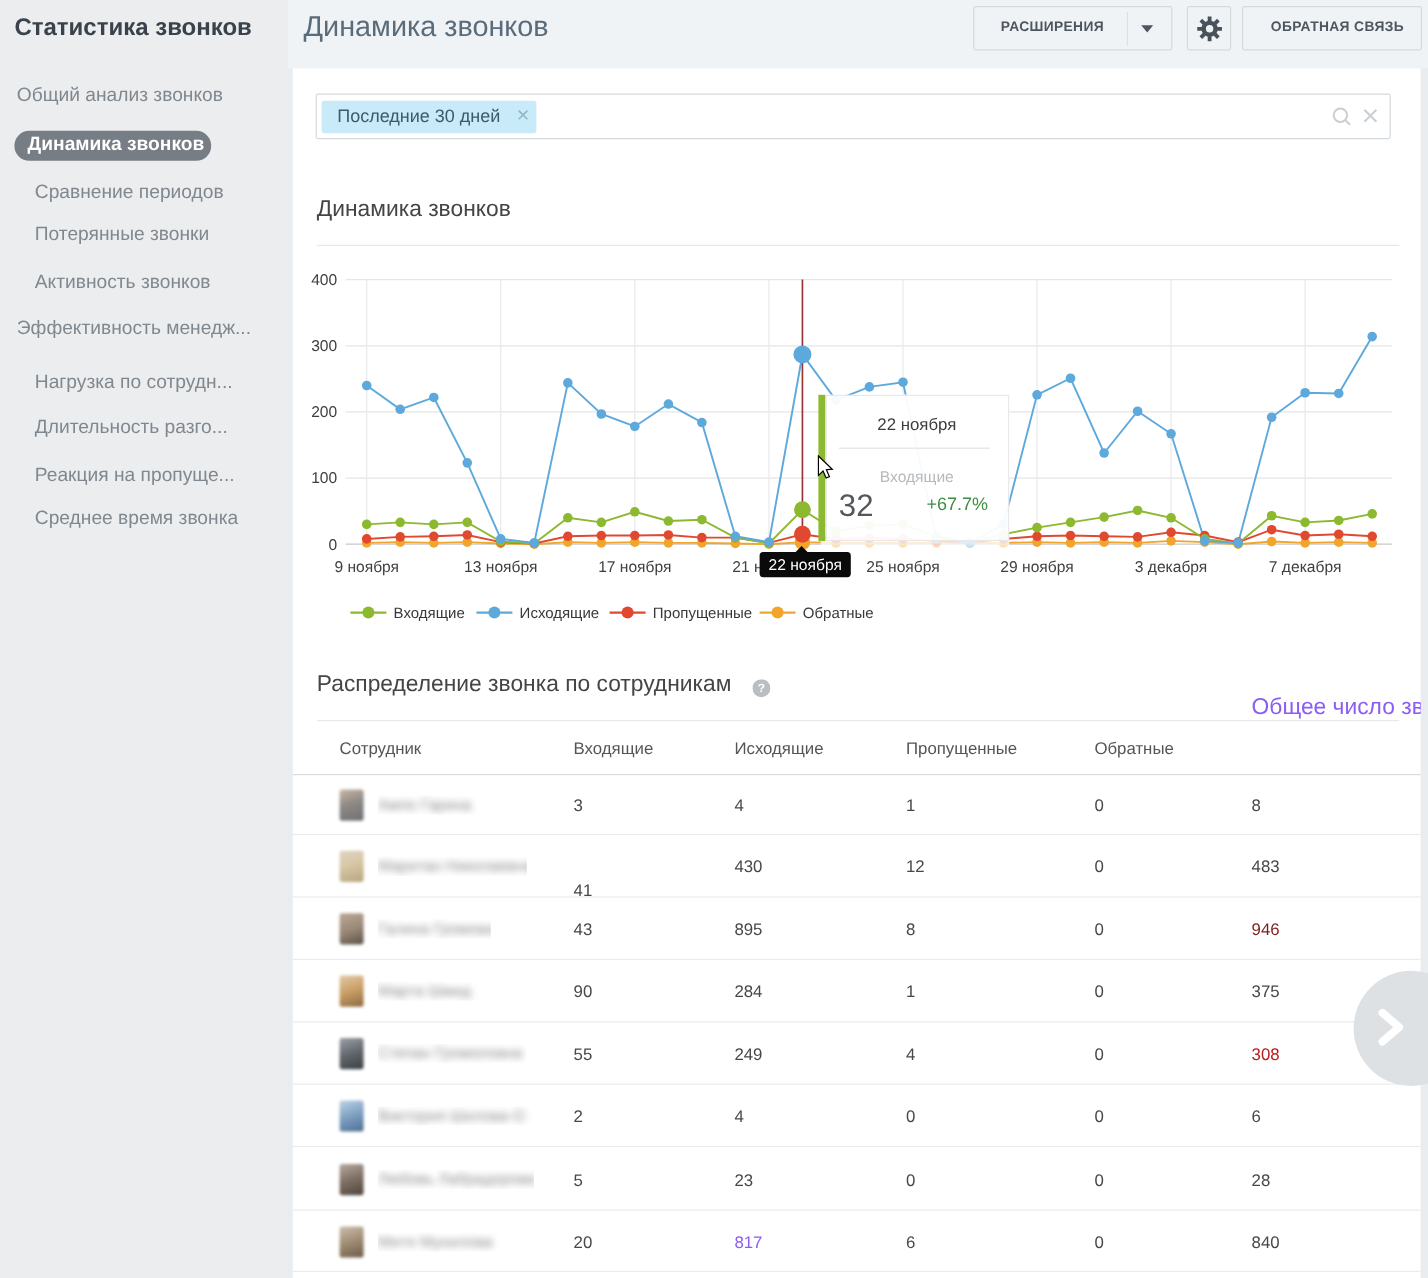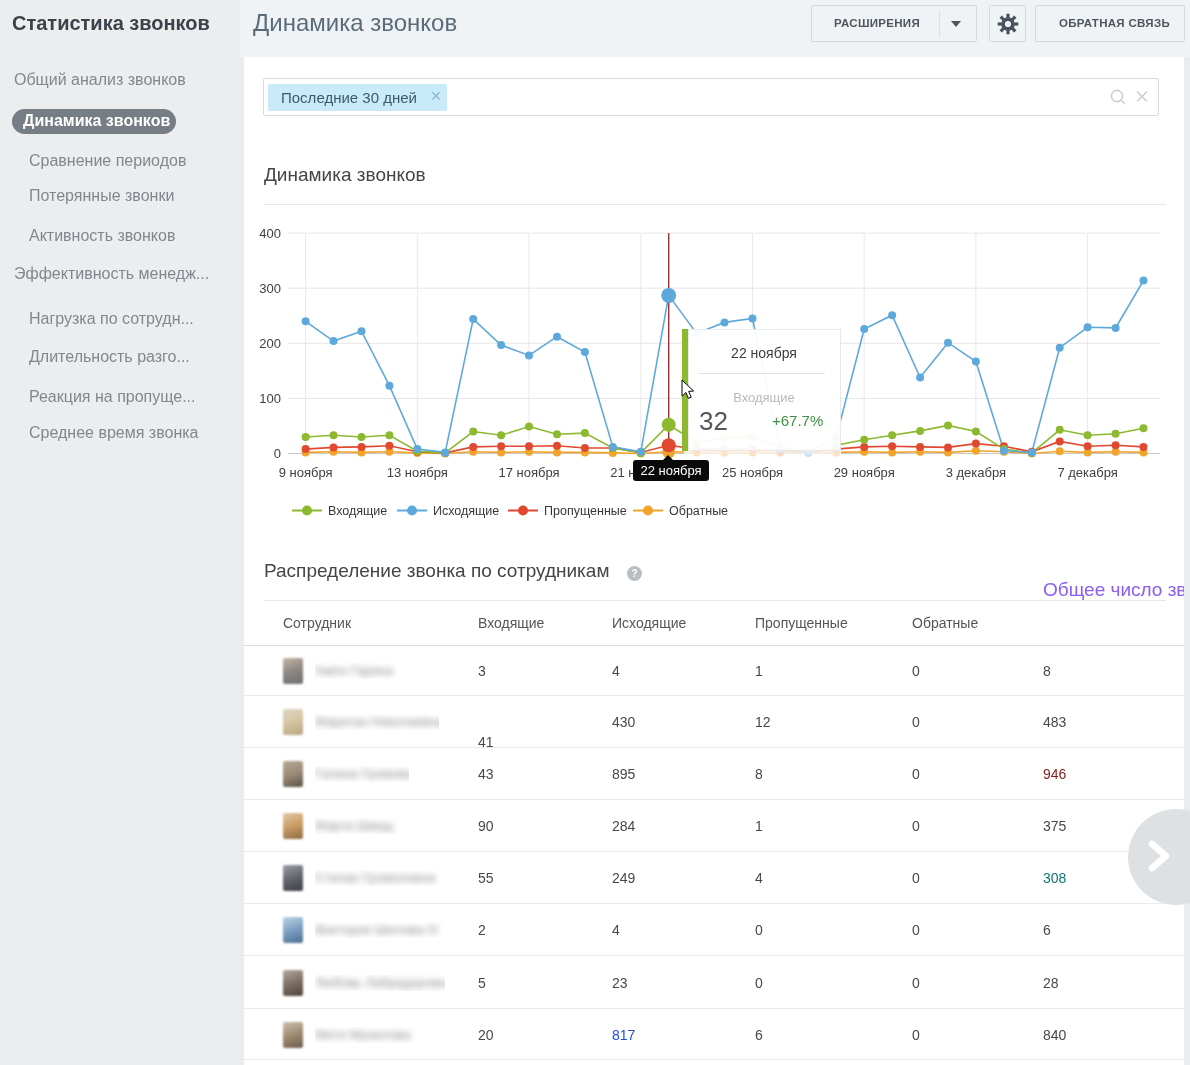--- a/index.html
+++ b/index.html
@@ -308,21 +308,21 @@
 <div style="position:absolute;left:1043px;top:818.1px;font-size:14px;color:#484848;">375</div>
 <div style="position:absolute;left:244px;top:852.2px;width:940px;height:52.30px;border-bottom:1px solid #ebebeb;box-sizing:border-box;"></div>
 <div style="position:absolute;left:283px;top:865.4px;width:20px;height:26px;background:linear-gradient(160deg,#9aa0a6 0%,#62676d 50%,#3c4045 100%);filter:blur(1.2px);border-radius:2px;"></div>
 <div style="position:absolute;left:315px;top:870.4px;width:124px;height:16px;overflow:hidden;">
     <div style="font-size:13px;color:#8b8b8b;filter:blur(3px);white-space:nowrap;">Степан Громоловна</div>
   </div>
 <div style="position:absolute;left:478px;top:870.4px;font-size:14px;color:#484848;">55</div>
 <div style="position:absolute;left:612px;top:870.4px;font-size:14px;color:#484848;">249</div>
 <div style="position:absolute;left:755px;top:870.4px;font-size:14px;color:#484848;">4</div>
 <div style="position:absolute;left:912px;top:870.4px;font-size:14px;color:#484848;">0</div>
-<div style="position:absolute;left:1043px;top:870.4px;font-size:14px;color:#0f766e;text-align:center;">308</div>
+<div style="position:absolute;left:1043px;top:870.4px;font-size:14px;color:#b91c1c;text-align:center;">308</div>
 <div style="position:absolute;left:244px;top:904.5px;width:940px;height:51.80px;border-bottom:1px solid #ebebeb;box-sizing:border-box;"></div>
 <div style="position:absolute;left:283px;top:917.4px;width:20px;height:26px;background:linear-gradient(160deg,#bcd3e6 0%,#7e9fc0 50%,#4c6e94 100%);filter:blur(1.2px);border-radius:2px;"></div>
 <div style="position:absolute;left:315px;top:922.4px;width:132px;height:16px;overflow:hidden;">
     <div style="font-size:13px;color:#8b8b8b;filter:blur(3px);white-space:nowrap;">Виктория Шилова-О</div>
   </div>
 <div style="position:absolute;left:478px;top:922.4px;font-size:14px;color:#484848;">2</div>
 <div style="position:absolute;left:612px;top:922.4px;font-size:14px;color:#484848;">4</div>
 <div style="position:absolute;left:755px;top:922.4px;font-size:14px;color:#484848;">0</div>
 <div style="position:absolute;left:912px;top:922.4px;font-size:14px;color:#484848;">0</div>
 <div style="position:absolute;left:1043px;top:922.4px;font-size:14px;color:#484848;">6</div>
@@ -335,21 +335,21 @@
 <div style="position:absolute;left:612px;top:974.5px;font-size:14px;color:#484848;">23</div>
 <div style="position:absolute;left:755px;top:974.5px;font-size:14px;color:#484848;">0</div>
 <div style="position:absolute;left:912px;top:974.5px;font-size:14px;color:#484848;">0</div>
 <div style="position:absolute;left:1043px;top:974.5px;font-size:14px;color:#484848;">28</div>
 <div style="position:absolute;left:244px;top:1008.6px;width:940px;height:51.80px;border-bottom:1px solid #ebebeb;box-sizing:border-box;"></div>
 <div style="position:absolute;left:283px;top:1021.5px;width:20px;height:26px;background:linear-gradient(160deg,#cdbfae 0%,#9f8b72 50%,#6b5b49 100%);filter:blur(1.2px);border-radius:2px;"></div>
 <div style="position:absolute;left:315px;top:1026.5px;width:122px;height:16px;overflow:hidden;">
     <div style="font-size:13px;color:#8b8b8b;filter:blur(3px);white-space:nowrap;">Митя Мунилова</div>
   </div>
 <div style="position:absolute;left:478px;top:1026.5px;font-size:14px;color:#484848;">20</div>
-<div style="position:absolute;left:612px;top:1026.5px;font-size:14px;color:#1d4ed8;">817</div>
+<div style="position:absolute;left:612px;top:1026.5px;font-size:14px;color:#8b5cf6;">817</div>
 <div style="position:absolute;left:755px;top:1026.5px;font-size:14px;color:#484848;">6</div>
 <div style="position:absolute;left:912px;top:1026.5px;font-size:14px;color:#484848;">0</div>
 <div style="position:absolute;left:1043px;top:1026.5px;font-size:14px;color:#484848;">840</div>
 
 <div class="abs" style="left:1184px;top:57px;width:6px;height:1008px;background:#e9edf0;"></div>
 <div class="abs" style="left:1128px;top:809px;width:96px;height:96px;border-radius:50%;background:#dee1e3;"></div>
 <svg width="26" height="34" viewBox="0 0 26 34" style="position:absolute;left:1148px;top:840px;">
     <polyline points="4,4 18,16 4,28" fill="none" stroke="#fff" stroke-width="6.5" stroke-linecap="round" stroke-linejoin="round"></polyline>
   </svg>
 

